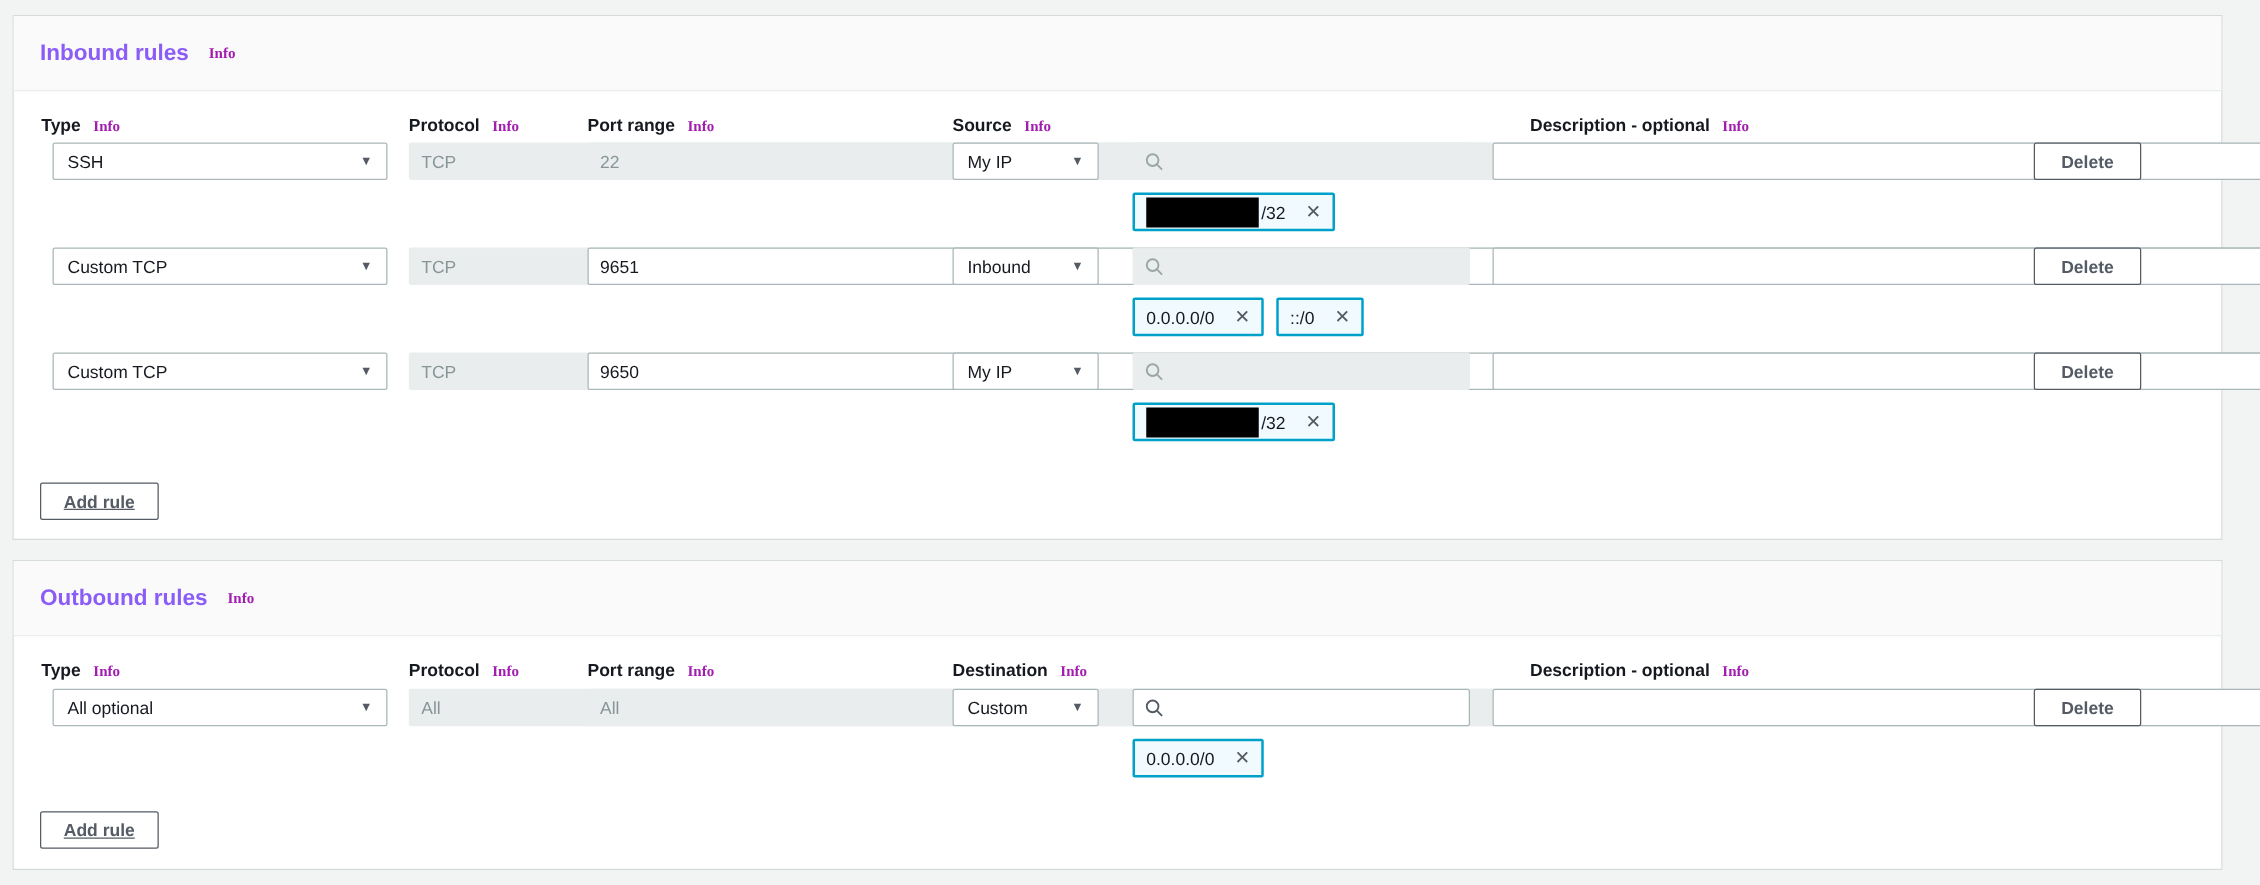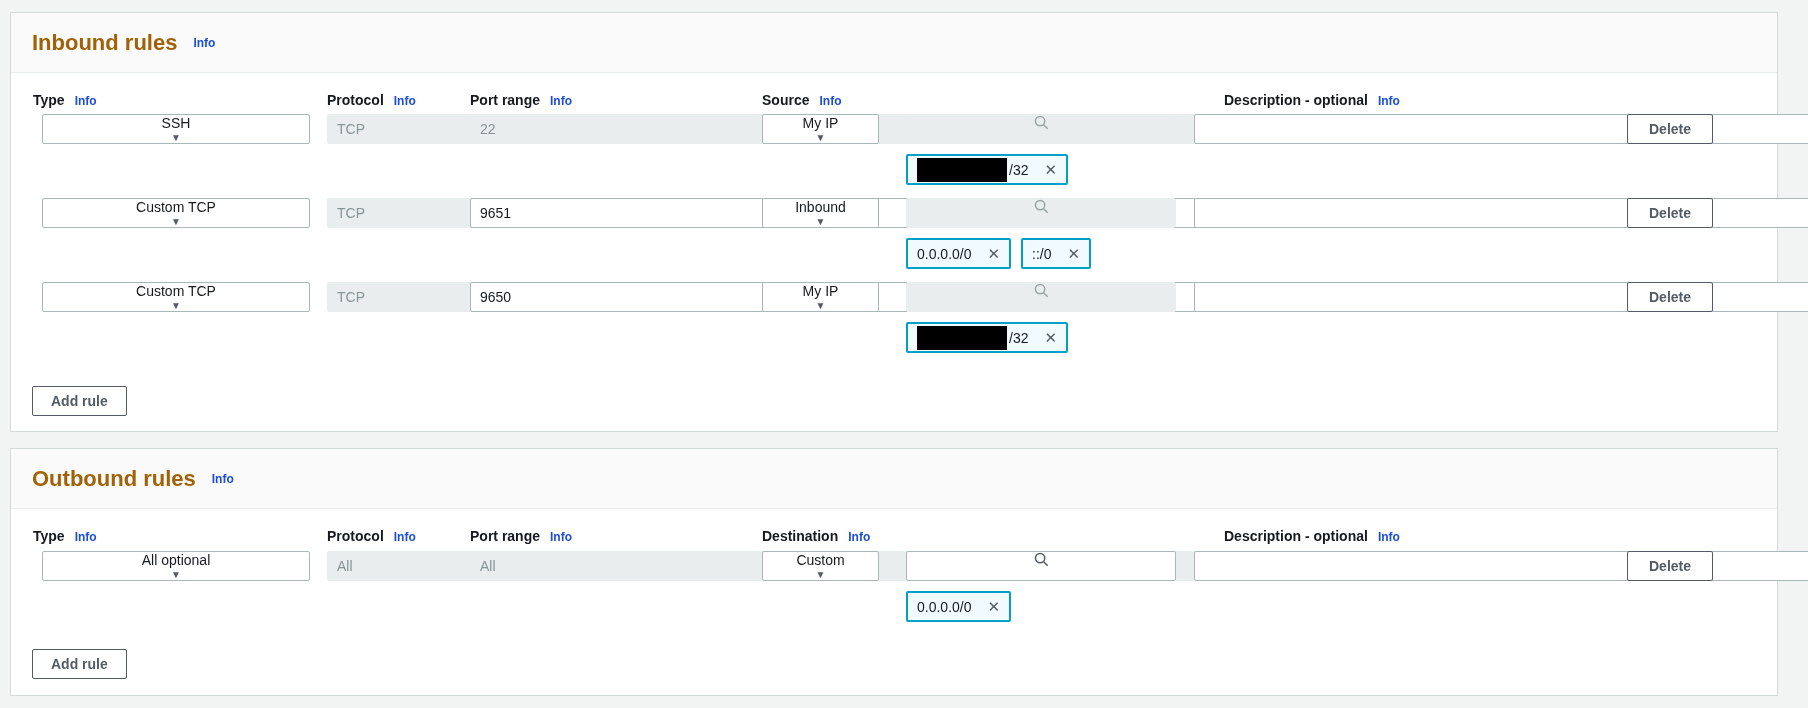--- a/index.html
+++ b/index.html
@@ -21,45 +21,46 @@
   .panel-inbound  { top: 12px;  height: 420px; }
   .panel-outbound { top: 448px; height: 248px; }
   .panel-header {
     height: 60px;
     background: #fafafa;
     border-bottom: 1px solid #eaeded;
     display: flex;
     align-items: center;
     padding-left: 21px;
   }
-  .panel-title { font-size: 22px; font-weight: 700; color: #a16207; }
+  .panel-title { font-size: 18px; font-weight: 700; color: #8b5cf6; }
   .info-link {
-    color: #1d4ed8;
+    color: #a21caf;
     font-size: 12px;
     font-weight: 700;
     text-decoration: none;
     margin-left: 16px;
     cursor: pointer;
+    font-family: Liberation Serif, serif;
   }
   .col-label-row { position: absolute; width: 100%; }
   .col-label {
     position: absolute;
     font-size: 14px;
     font-weight: 700;
     color: #16191f;
     white-space: nowrap;
   }
   .col-label .info-link { margin-left: 10px; }
   .lbl-type   { left: 22px; text-align: center; }
   .lbl-proto  { left: 316px; }
   .lbl-port   { left: 459px; }
   .lbl-src    { left: 751px; }
   .lbl-desc   { left: 1213px; }
 
-  .cell { position: absolute; height: 30px; font-size: 14px; flex-direction: column; }
+  .cell { position: absolute; height: 30px; font-size: 14px; }
   .c-type   { left: 31px;   width: 268px; }
   .c-proto  { left: 316px;  width: 126px; }
   .c-port   { left: 459px;  width: 272px; }
   .c-src    { left: 751px;  width: 117px; }
   .c-search { left: 895px;  width: 270px; }
   .c-desc   { left: 1183px; width: 413px; }
   .c-del    { left: 1616px; width: 86px; }
 
   
   .in-r1  { top: 101px; } .in-r1t { top: 141px; }
@@ -149,21 +150,21 @@
     background: #fff;
     border: 1px solid #545b64;
     border-radius: 2px;
     color: #545b64;
     font-family: "Liberation Sans", sans-serif;
     font-size: 14px;
     font-weight: 700;
     cursor: pointer;
   }
   .btn-delete { width: 86px; padding: 0; }
-  .btn-add { position: absolute; left: 21px; padding: 0 18px; }
+  .btn-add { position: absolute; left: 21px; padding: 0 18px; text-decoration: underline; }
 </style>
 </head>
 <body>
 
 <section class="panel panel-inbound">
 
   <div class="panel-header">
     <span class="panel-title">Inbound rules</span>
     <a class="info-link">Info</a>
   </div>

